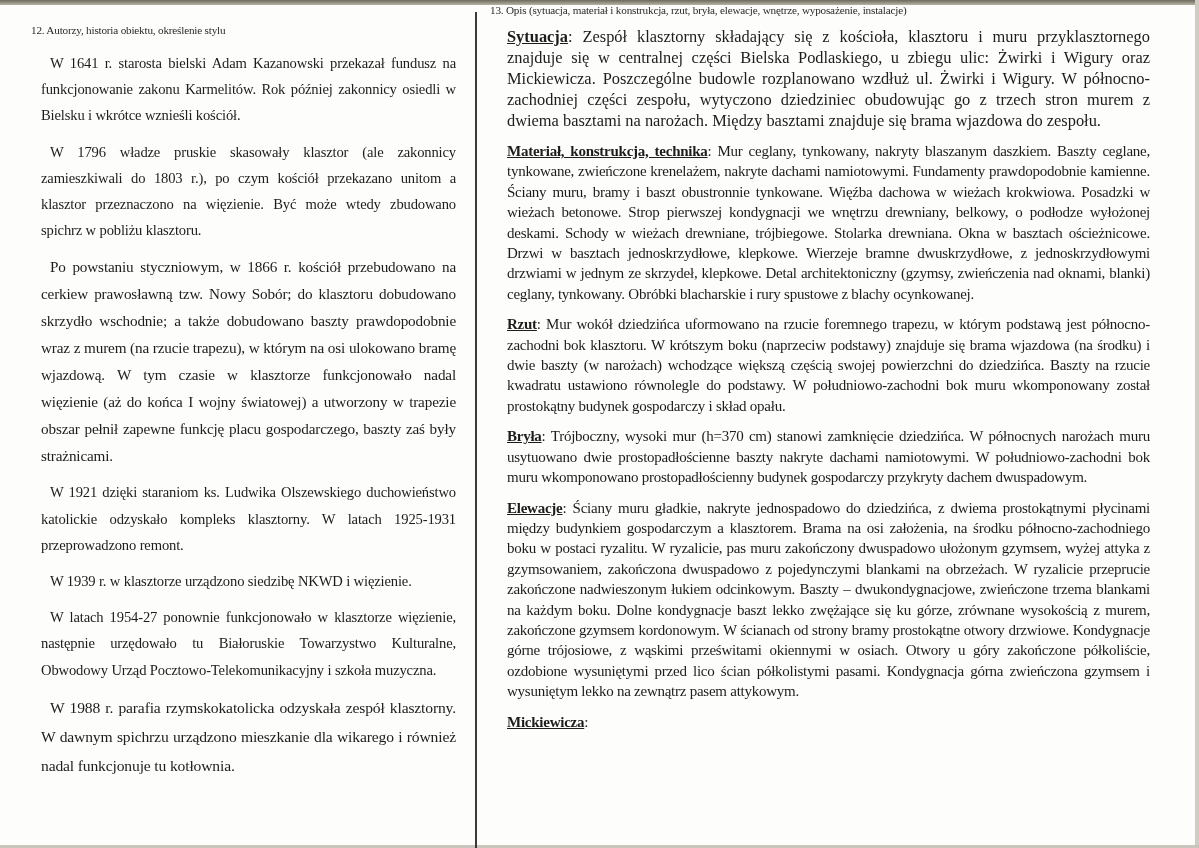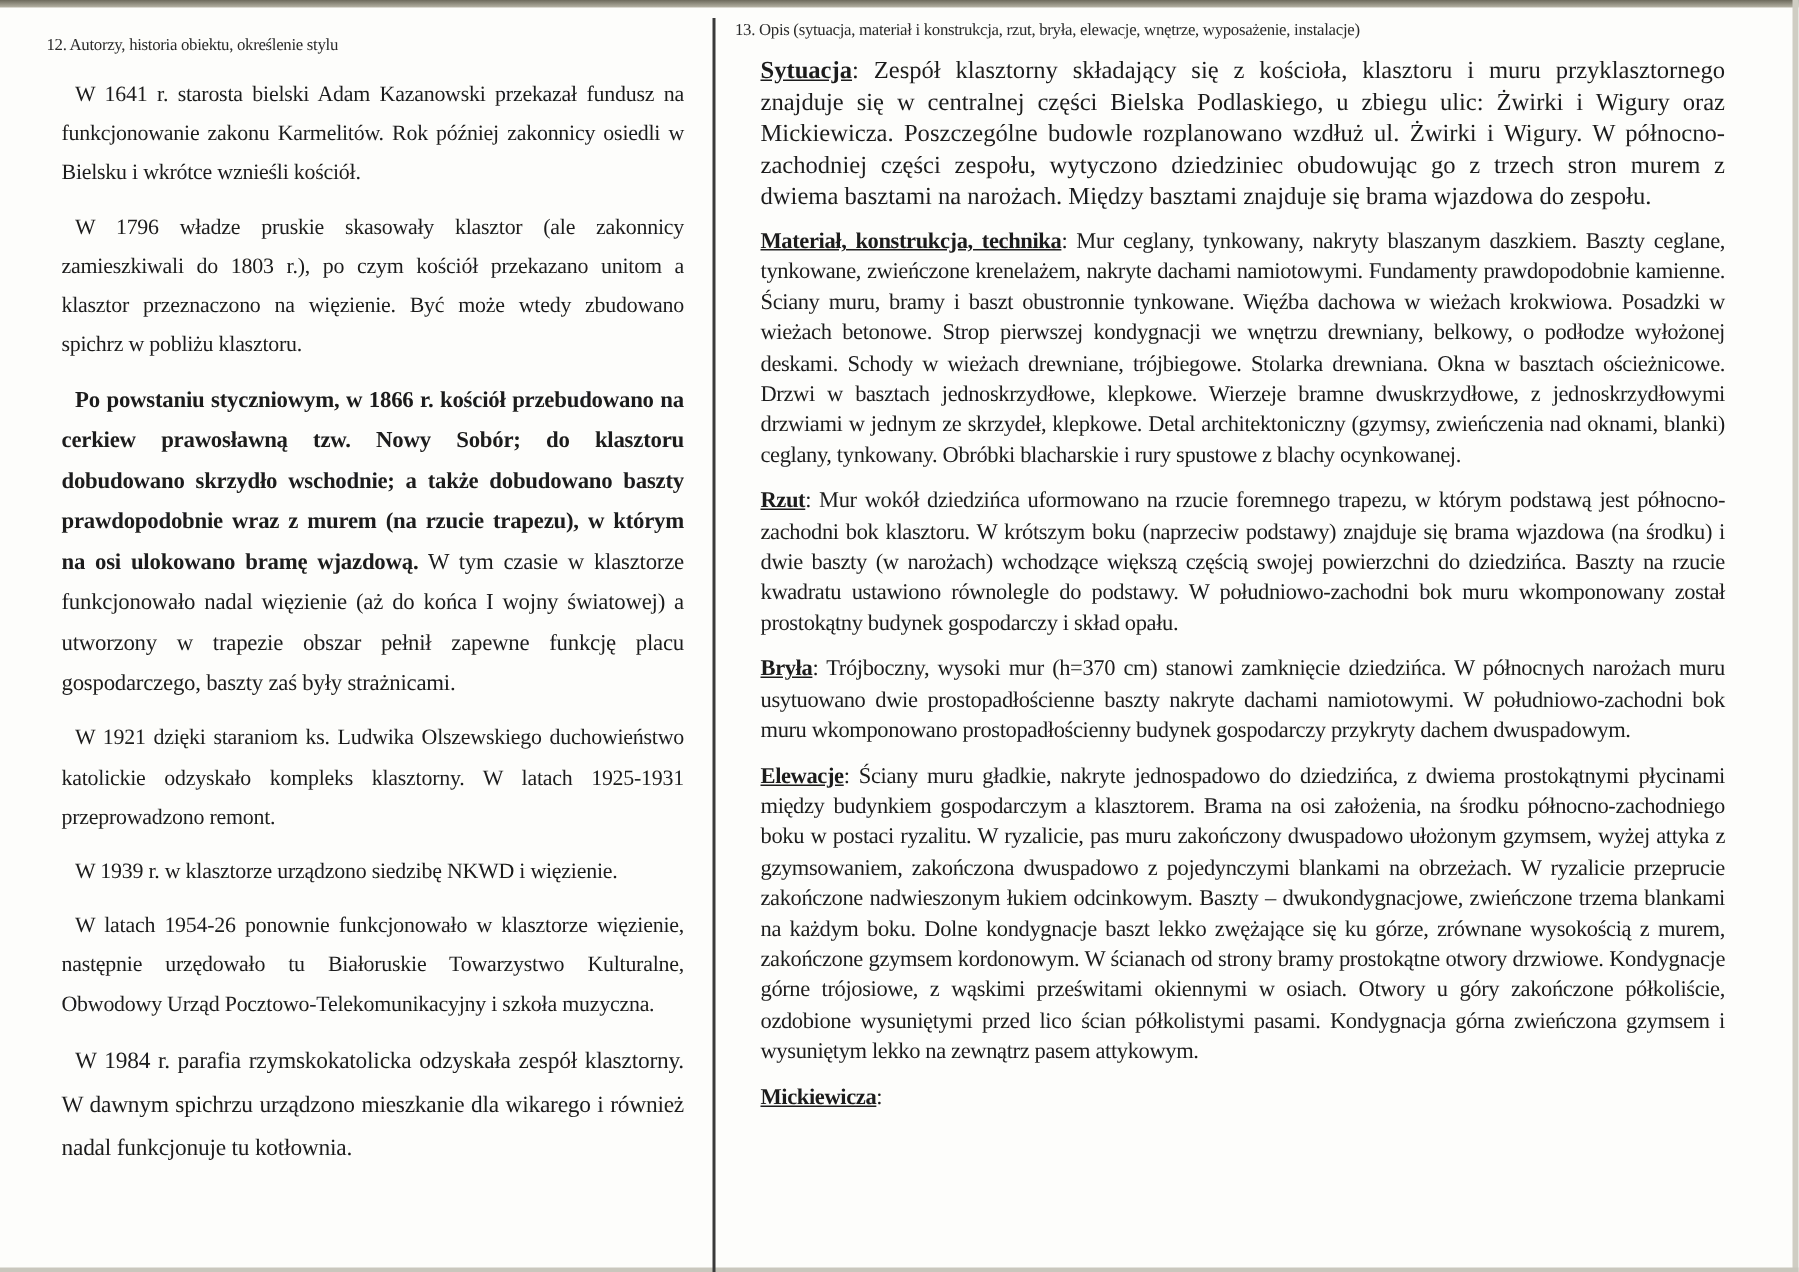--- a/index.html
+++ b/index.html
@@ -23,34 +23,34 @@
       background: #cfcdc3;
     }
     .divider {
       position: absolute; left: 475px; top: 12px; width: 2px; height: 836px;
       background: #3a3a3a;
     }
     .col-left {
       position: absolute; left: 31px; top: 24px; width: 425px;
     }
     .col-right {
-      position: absolute; left: 490px; top: 14px; width: 660px;
+      position: absolute; left: 490px; top: 4px; width: 660px;
     }
     .section-header {
       font-size: 11.2px; letter-spacing: -0.2px; margin: 0 0 10px 0;
       color: #2a2a2a;
     }
     .col-left .section-header { margin-bottom: 14px; }
     .lp {
       font-size: 14.6px; line-height: 26.2px;
       text-align: justify; text-indent: 9px; margin: 0 0 10px 10px;
       letter-spacing: -0.15px;
     }
     .lp.bold-lead { font-size: 15.2px; line-height: 27px; margin-top: 4px; }
-    .lp b { font-weight: bold; }
+    .lp b { font-weight: normal; }
     .lp.big { font-size: 15.6px; line-height: 29px; margin-top: 6px; }
     .rp {
       font-size: 15px; line-height: 20.4px; text-align: justify;
       margin: 0 0 10px 17px; letter-spacing: -0.25px;
     }
     .rp.first { font-size: 16.4px; line-height: 21px; letter-spacing: 0; margin-bottom: 10px; }
     .lbl { font-weight: bold; text-decoration: underline; }
     .u { }
   </style>
 </head>
@@ -61,22 +61,22 @@
 <div class="bottom-edge"></div>
 <div class="divider"></div>
 
 <div class="col-left">
   <div class="section-header">12. Autorzy, historia obiektu, określenie stylu</div>
   <p class="lp">W 1641 r. starosta bielski Adam Kazanowski przekazał fundusz na funkcjonowanie zakonu Karmelitów. Rok później zakonnicy osiedli w Bielsku i wkrótce wznieśli kościół.</p>
   <p class="lp">W 1796 władze pruskie skasowały klasztor (ale zakonnicy zamieszkiwali do 1803 r.), po czym kościół przekazano unitom a klasztor przeznaczono na więzienie. Być może wtedy zbudowano spichrz w pobliżu klasztoru.</p>
   <p class="lp bold-lead"><b>Po powstaniu styczniowym, w 1866 r. kościół przebudowano na cerkiew prawosławną tzw. Nowy Sobór; do klasztoru dobudowano skrzydło wschodnie; a także dobudowano baszty prawdopodobnie wraz z murem (na rzucie trapezu), w którym na osi ulokowano bramę wjazdową.</b><span> W tym czasie w klasztorze funkcjonowało nadal więzienie (aż do końca I wojny światowej) a utworzony w trapezie obszar pełnił zapewne funkcję placu gospodarczego, baszty zaś były strażnicami.</span></p>
   <p class="lp">W 1921 dzięki staraniom ks. Ludwika Olszewskiego duchowieństwo katolickie odzyskało kompleks klasztorny. W latach 1925-1931 przeprowadzono remont.</p>
   <p class="lp">W 1939 r. w klasztorze urządzono siedzibę NKWD i więzienie.</p>
-  <p class="lp">W latach 1954-26 ponownie funkcjonowało w klasztorze więzienie, następnie urzędowało tu Białoruskie Towarzystwo Kulturalne, Obwodowy Urząd Pocztowo-Telekomunikacyjny i szkoła muzyczna.</p>
-  <p class="lp big">W 1984 r. parafia rzymskokatolicka odzyskała zespół klasztorny. W dawnym spichrzu urządzono mieszkanie dla wikarego i również nadal funkcjonuje tu kotłownia.</p>
+  <p class="lp">W latach 1954-27 ponownie funkcjonowało w klasztorze więzienie, następnie urzędowało tu Białoruskie Towarzystwo Kulturalne, Obwodowy Urząd Pocztowo-Telekomunikacyjny i szkoła muzyczna.</p>
+  <p class="lp big">W 1988 r. parafia rzymskokatolicka odzyskała zespół klasztorny. W dawnym spichrzu urządzono mieszkanie dla wikarego i również nadal funkcjonuje tu kotłownia.</p>
 </div>
 
 <div class="col-right">
   <div class="section-header">13.  Opis (sytuacja, materiał i konstrukcja, rzut, bryła, elewacje, wnętrze, wyposażenie, instalacje)</div>
 
   <p class="rp first"><span class="lbl">Sytuacja</span><span>:   Zespół klasztorny składający się z kościoła, klasztoru i muru przyklasztornego znajduje się w centralnej części Bielska Podlaskiego, u zbiegu ulic: Żwirki i Wigury oraz Mickiewicza. Poszczególne budowle rozplanowano wzdłuż ul. Żwirki i Wigury. W północno-zachodniej części zespołu, wytyczono dziedziniec obudowując go z trzech stron murem z dwiema basztami na narożach. Między basztami znajduje się brama wjazdowa do zespołu.</span></p>
 
   <p class="rp"><span class="lbl">Materiał, konstrukcja, technika</span><span>:   Mur ceglany, tynkowany, nakryty blaszanym daszkiem. Baszty ceglane, tynkowane, zwieńczone krenelażem, nakryte dachami namiotowymi. Fundamenty prawdopodobnie kamienne. Ściany muru, bramy i baszt obustronnie tynkowane. Więźba dachowa w wieżach krokwiowa. Posadzki w wieżach betonowe. Strop pierwszej kondygnacji we wnętrzu drewniany, belkowy, o podłodze wyłożonej deskami. Schody w wieżach drewniane, trójbiegowe. Stolarka drewniana. Okna w basztach ościeżnicowe. Drzwi w basztach jednoskrzydłowe, klepkowe. Wierzeje bramne dwuskrzydłowe, z jednoskrzydłowymi drzwiami w jednym ze skrzydeł, klepkowe. Detal architektoniczny (gzymsy, zwieńczenia nad oknami, blanki) ceglany, tynkowany. Obróbki blacharskie i rury spustowe z blachy ocynkowanej.</span></p>
 
   <p class="rp"><span class="lbl">Rzut</span><span>:   Mur wokół dziedzińca uformowano na rzucie foremnego trapezu, w którym podstawą jest północno-zachodni bok klasztoru. W krótszym boku (naprzeciw podstawy) znajduje się brama wjazdowa (na środku) i dwie baszty (w narożach) wchodzące większą częścią swojej powierzchni do dziedzińca. Baszty na rzucie kwadratu ustawiono równolegle do podstawy. W południowo-zachodni bok muru wkomponowany został prostokątny budynek gospodarczy i skład opału.</span></p>

